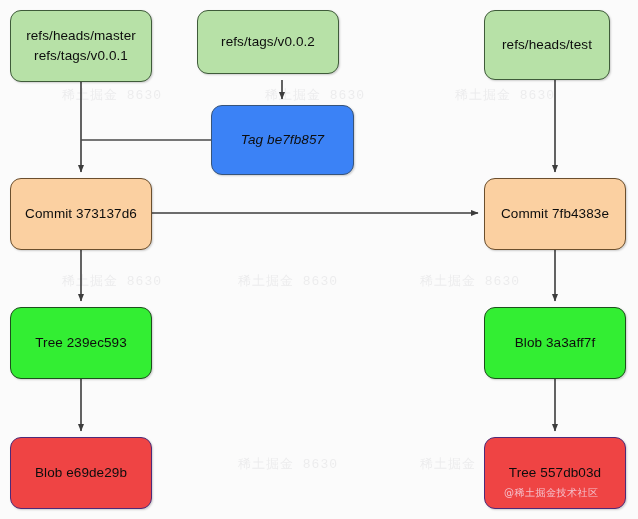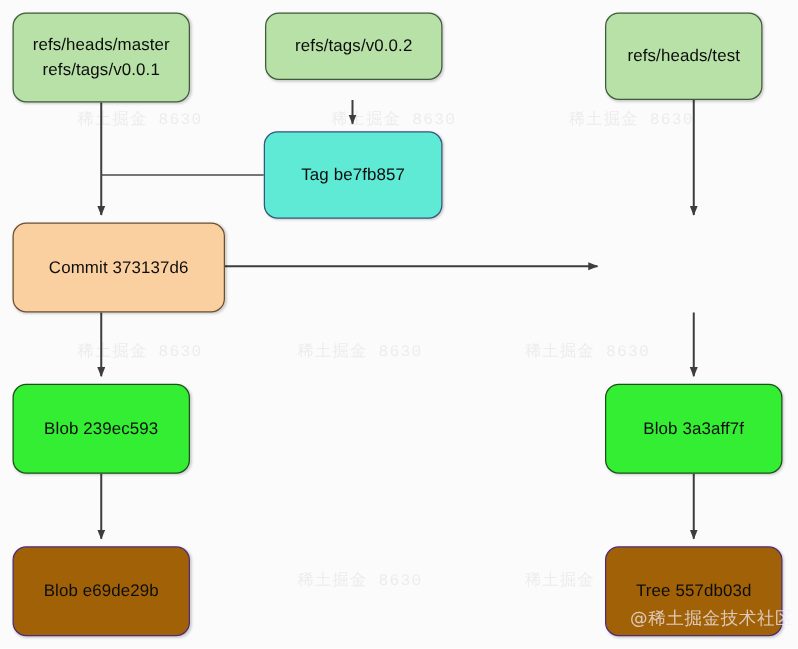--- a/index.html
+++ b/index.html
@@ -26,24 +26,24 @@
     text-align: center;
     color: #0d0d0d;
     font-size: 13.5px;
     line-height: 1.45;
     letter-spacing: 0.1px;
     box-shadow: 1px 1px 2px rgba(0,0,0,0.18);
     z-index: 3;
   }
   .node .label { white-space: pre-line; padding: 0 6px; }
   .node-ref   { background: #b7e1a7; border-color: #3f5b3a; }
-  .node-tag   { background: #5eead4; border-color: #37547a; }
+  .node-tag   { background: #3b82f6; border-color: #37547a; font-style: italic; }
   .node-commit{ background: #fbd0a1; border-color: #6b4f2e; }
   .node-tree  { background: #33ee33; border-color: #1d4f1d; }
-  .node-blob  { background: #a16207; border-color: #4e2a78; }
+  .node-blob  { background: #ef4444; border-color: #4e2a78; }
 
   svg#edges {
     position: absolute;
     left: 0; top: 0;
     width: 638px;
     height: 519px;
     z-index: 2;
     pointer-events: none;
   }
   .edge-line { stroke: #3d3d3d; stroke-width: 1.6px; fill: none; }
@@ -55,21 +55,21 @@
     font-size: 13px;
     font-family: Liberation Mono, monospace;
     letter-spacing: 1px;
     white-space: nowrap;
     z-index: 1;
     user-select: none;
   }
   .wm-strong {
     position: absolute;
     color: rgba(245,240,255,0.72);
-    font-size: 14px;
+    font-size: 10px;
     font-family: "DejaVu Sans", sans-serif;
     letter-spacing: 0.5px;
     white-space: nowrap;
     z-index: 4;
     user-select: none;
   }
 </style>
 </head>
 <body>
 
@@ -108,39 +108,42 @@
   <div class="wm" style="left:238px; top:272px;">稀土掘金 8630</div>
   <div class="wm" style="left:420px; top:272px;">稀土掘金 8630</div>
   <div class="wm" style="left:238px; top:455px;">稀土掘金 8630</div>
   <div class="wm" style="left:420px; top:455px;">稀土掘金 8630</div>
 
   <div class="node node-ref" style="left:10px; top:10px; width:142px; height:72px;">
     <span class="label">refs/heads/master
 refs/tags/v0.0.1</span>
   </div>
 
-  <div class="node node-ref" style="left:212px; top:10px; width:142px; height:54px;text-align:center;">
+  <div class="node node-ref" style="left:197px; top:10px; width:142px; height:64px;text-align:center;">
     <span class="label">refs/tags/v0.0.2</span>
   </div>
 
   <div class="node node-ref" style="left:484px; top:10px; width:126px; height:70px;">
     <span class="label">refs/heads/test</span>
   </div>
 
   <div class="node node-tag" style="left:211px; top:105px; width:143px; height:70px;">
     <span class="label">Tag be7fb857</span>
   </div>
 
-  <div class="node node-commit" style="left:10px; top:178px; width:170px; height:72px;">
+  <div class="node node-commit" style="left:10px; top:178px; width:142px; height:72px;">
     <span class="label">Commit 373137d6</span>
   </div>
 
+  <div class="node node-commit" style="left:484px; top:178px; width:142px; height:72px;">
+    <span class="label">Commit 7fb4383e</span>
+  </div>
 
   <div class="node node-tree" style="left:10px; top:307px; width:142px; height:72px;">
-    <span class="label">Blob 239ec593</span>
+    <span class="label">Tree 239ec593</span>
   </div>
 
   <div class="node node-tree" style="left:484px; top:307px; width:142px; height:72px;">
     <span class="label">Blob 3a3aff7f</span>
   </div>
 
   <div class="node node-blob" style="left:10px; top:437px; width:142px; height:72px;">
     <span class="label">Blob e69de29b</span>
   </div>
 

